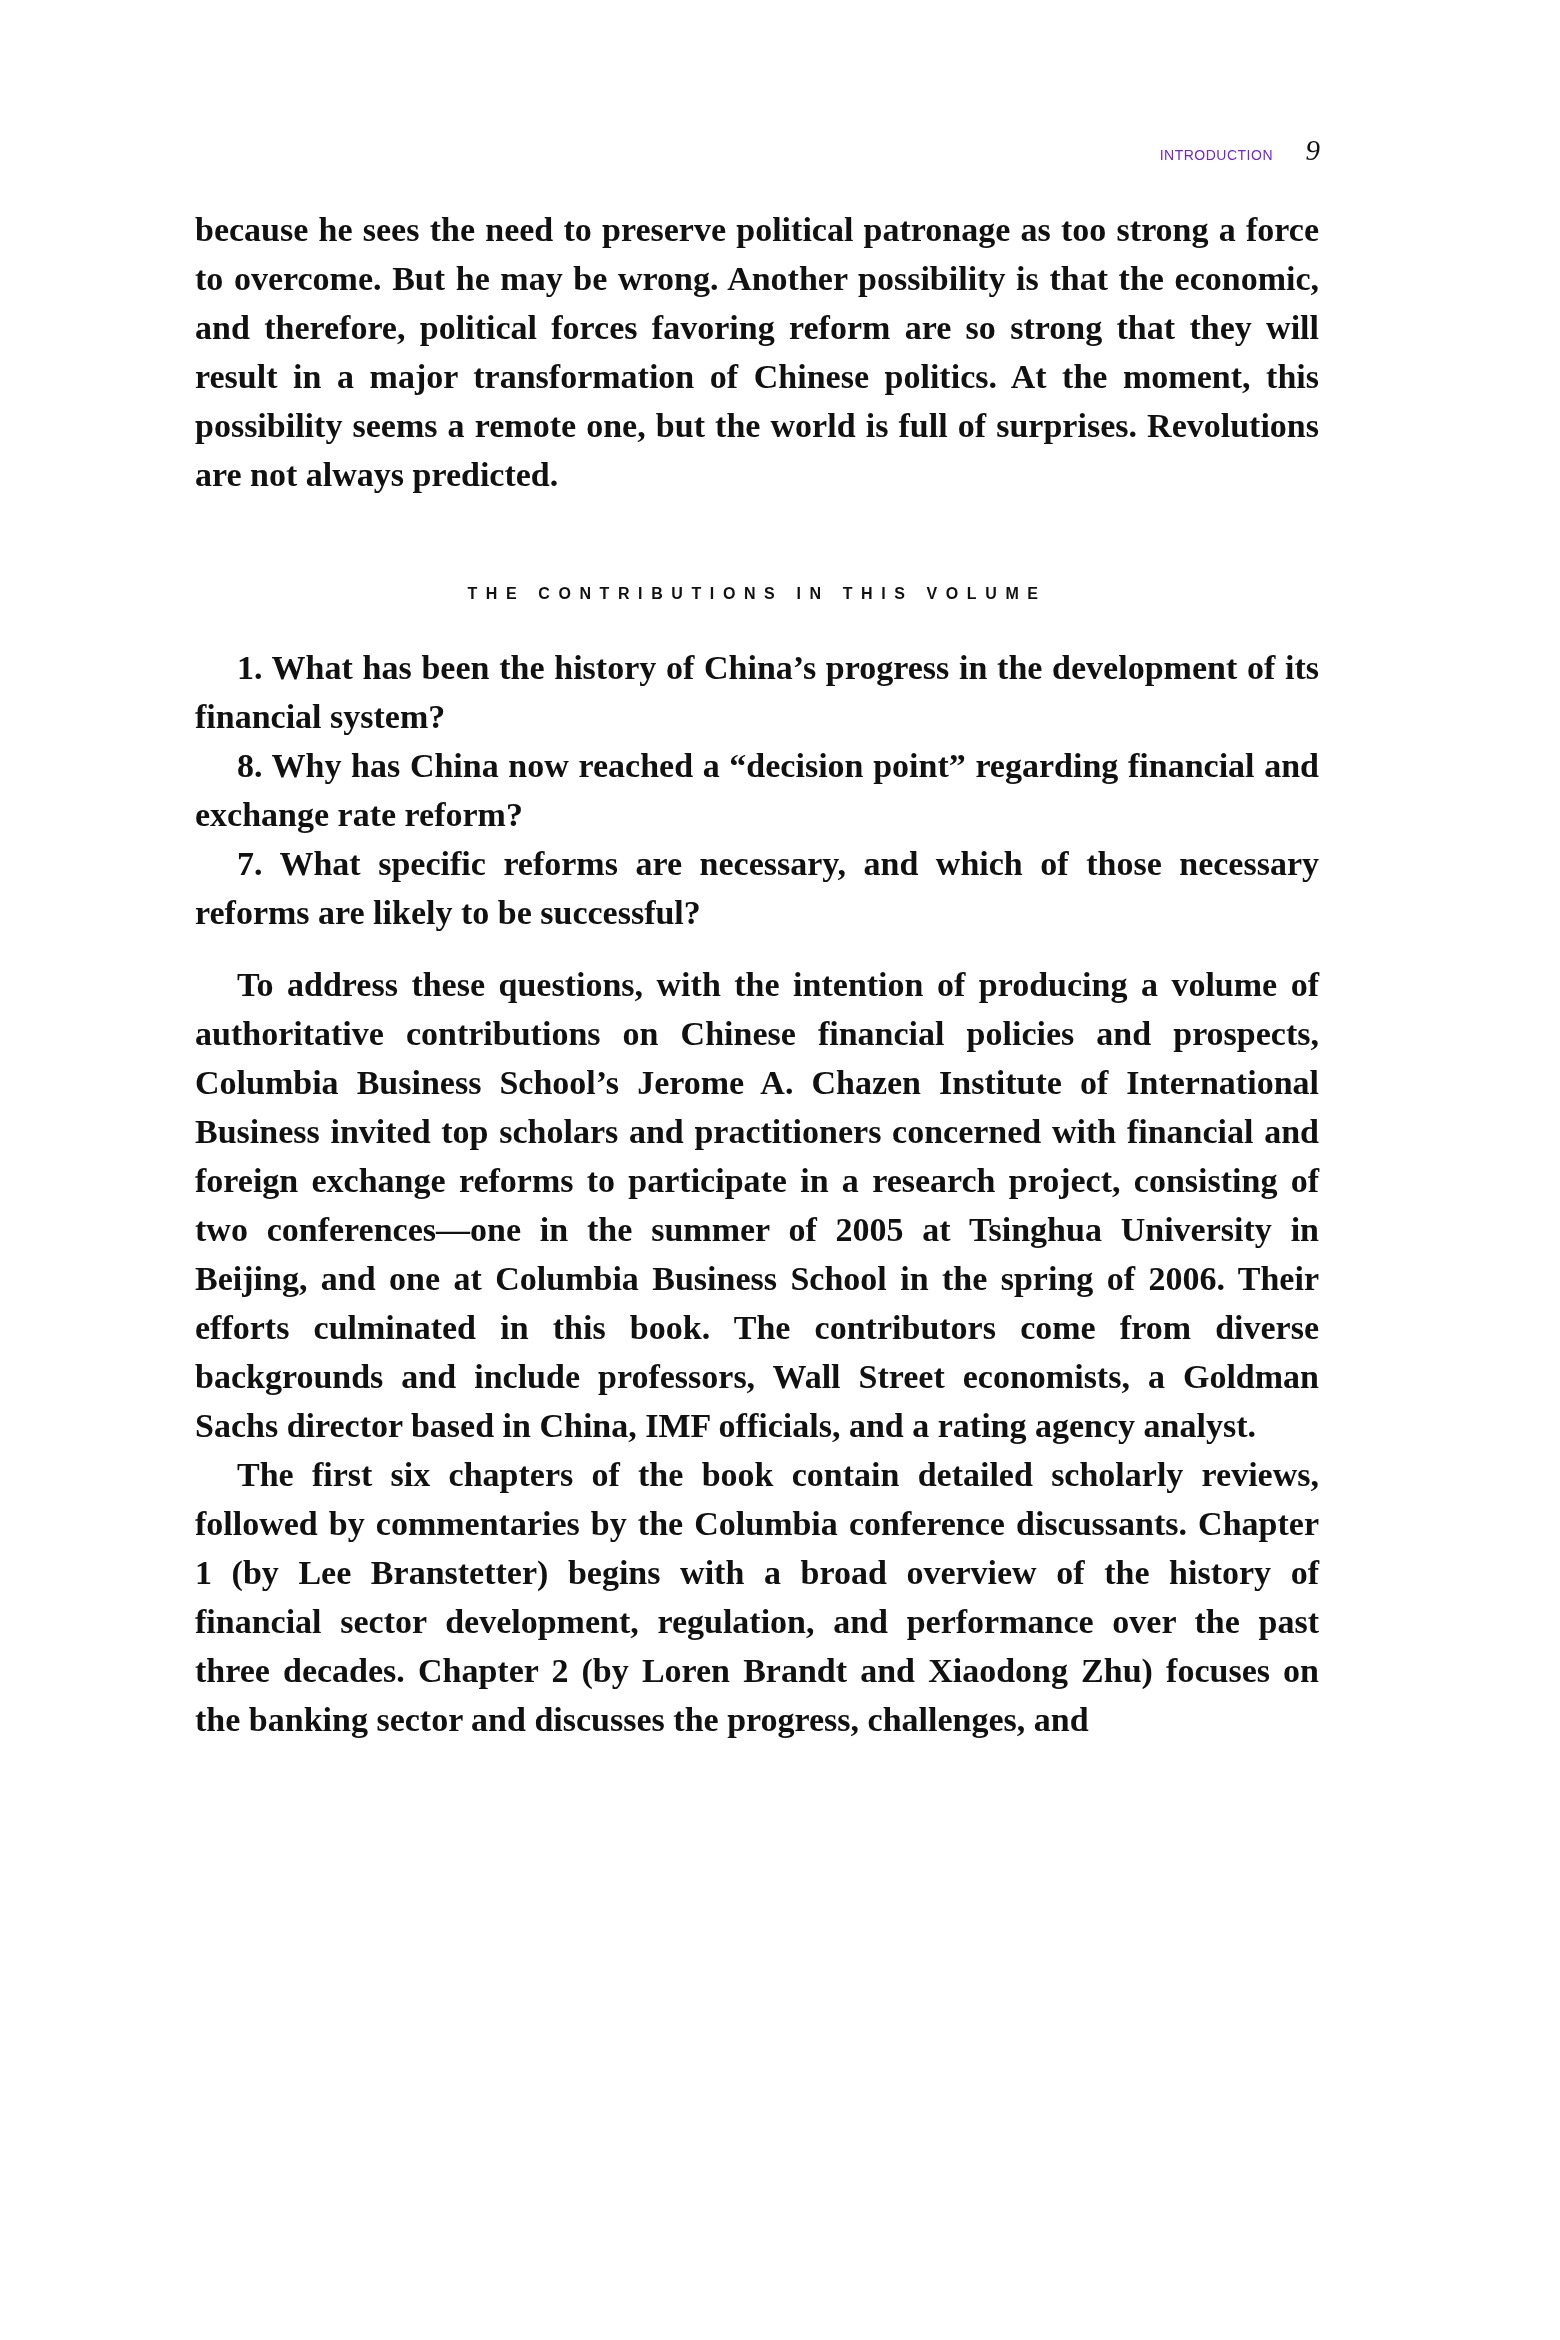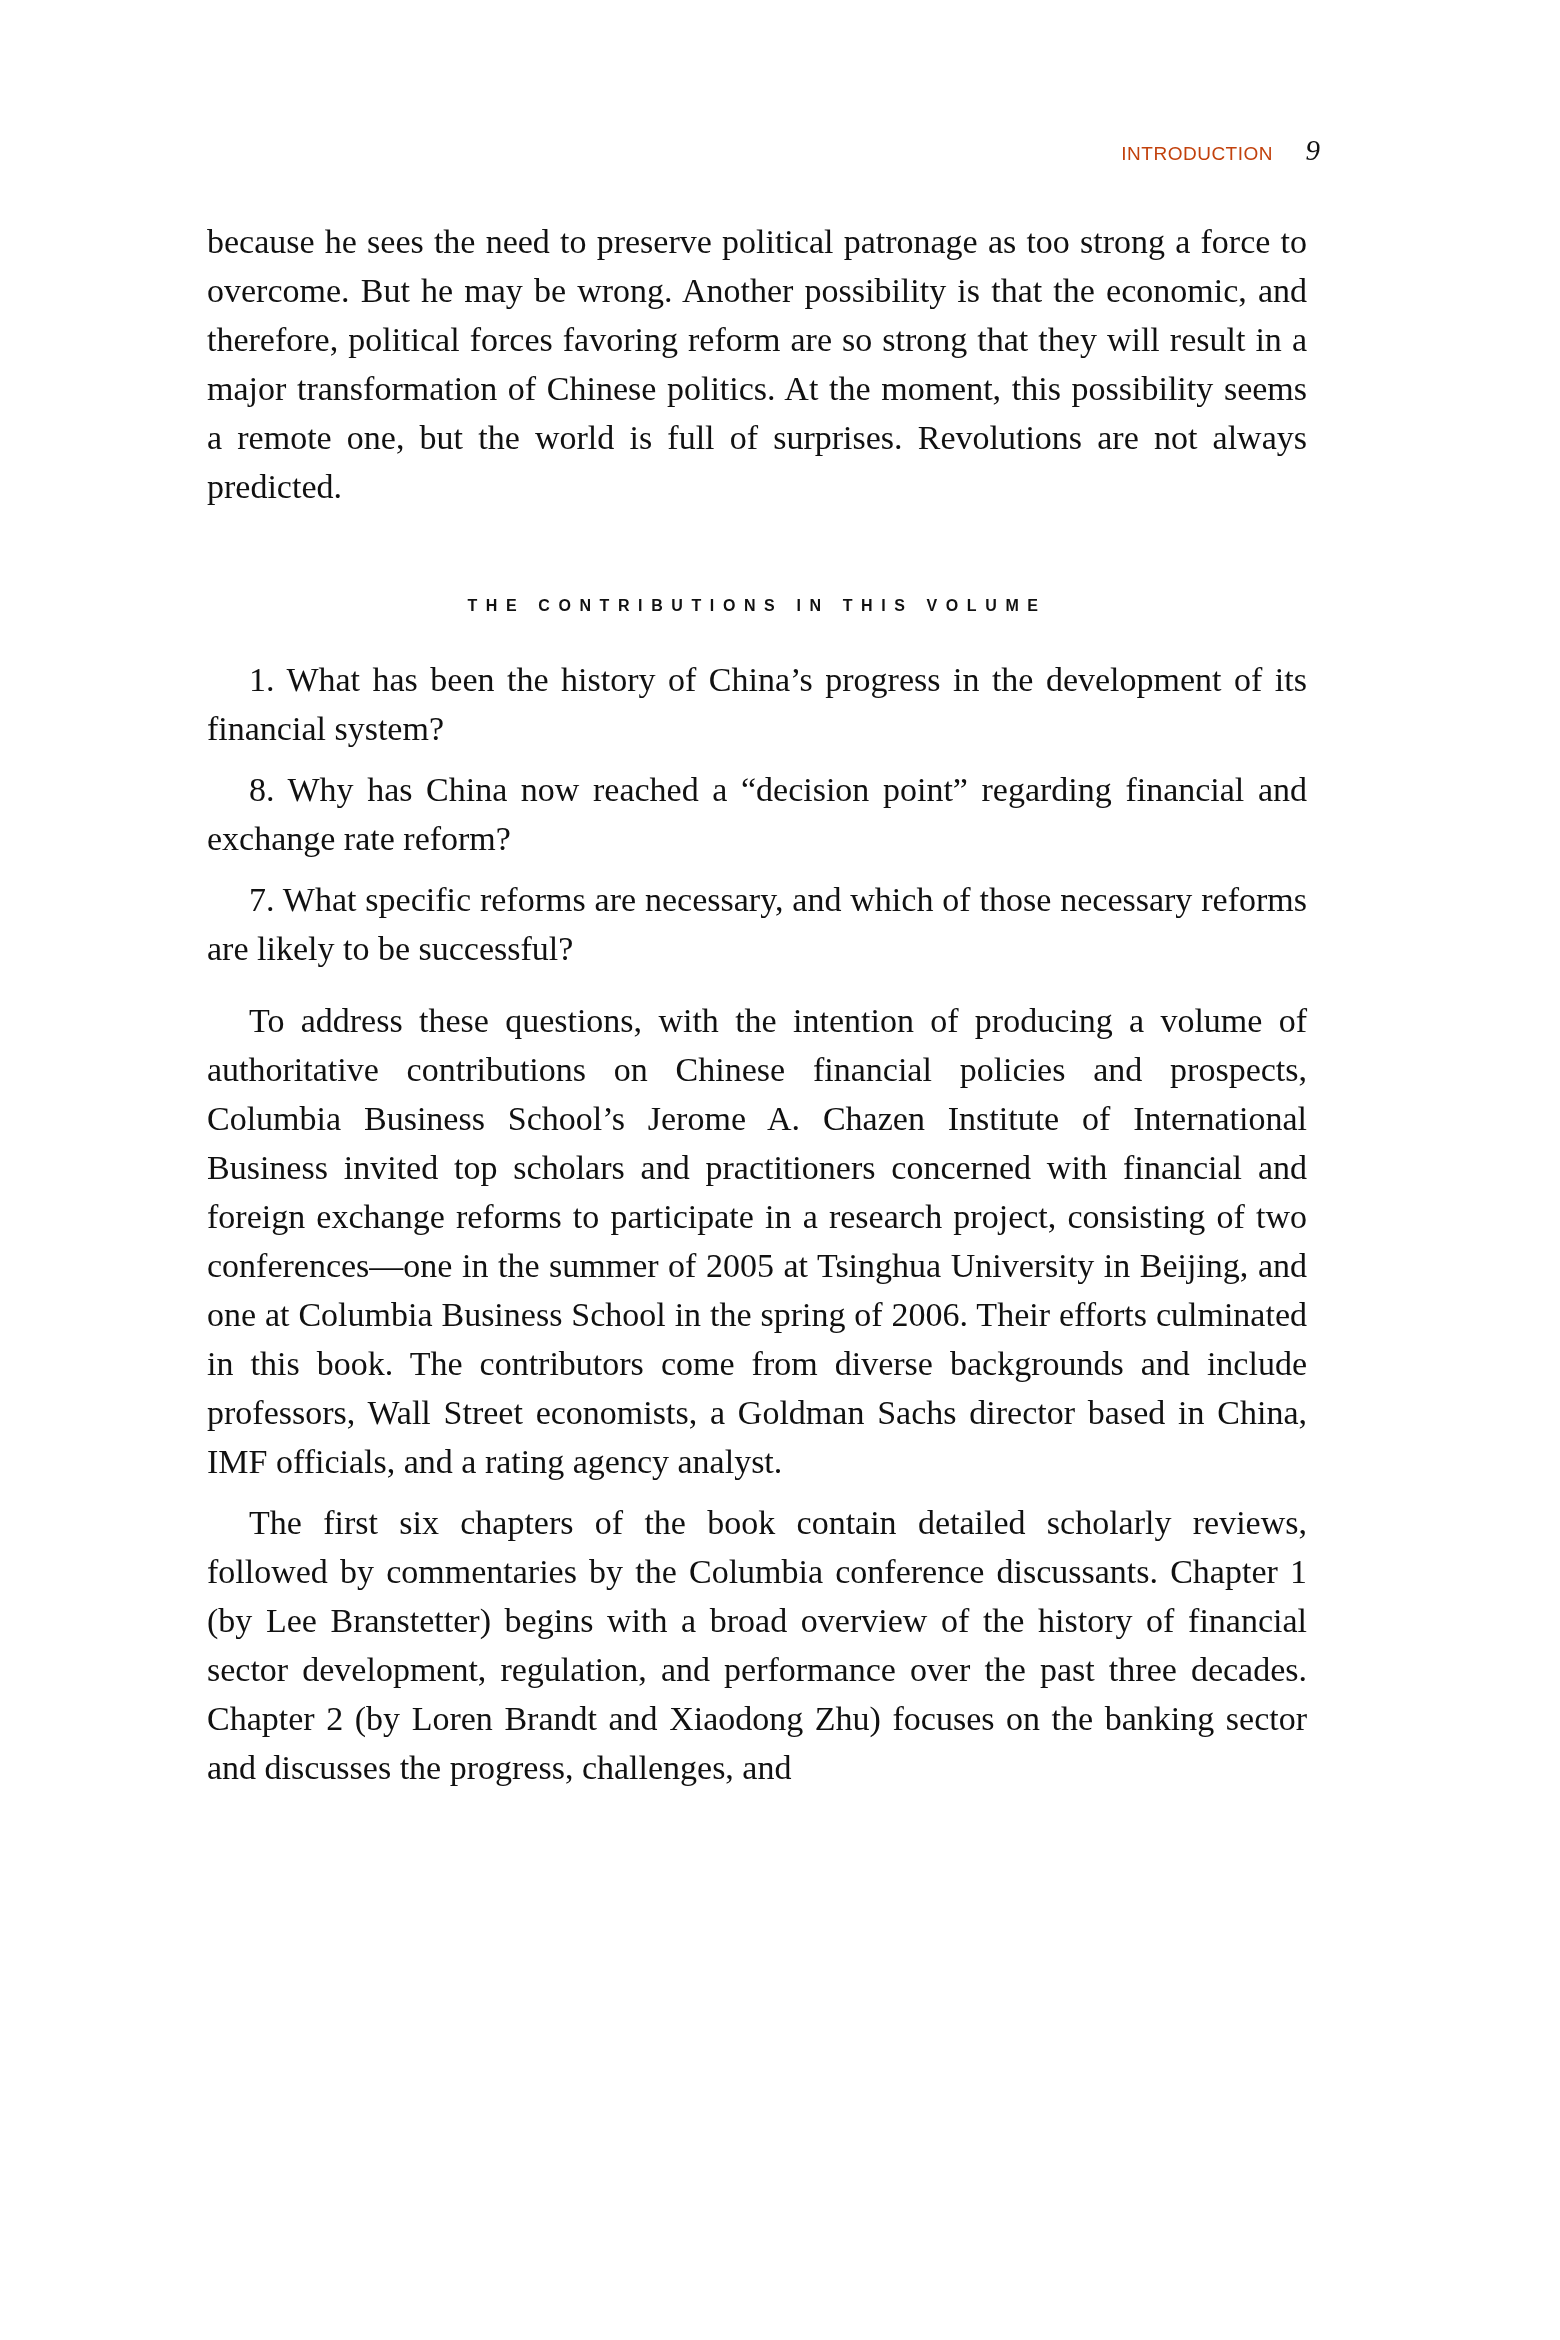--- a/index.html
+++ b/index.html
@@ -18,42 +18,43 @@
     .running-head {
       position: absolute;
       top: 134px;
       right: 241px;
       display: flex;
       align-items: baseline;
       gap: 32.5px;
     }
     .running-head .section {
       font-family: "Liberation Sans", "DejaVu Sans", sans-serif;
-      font-size: 19px;
+      font-size: 14px;
       letter-spacing: 0.5px;
-      color: #c2410c;
+      color: #6d28d9;
     }
     .running-head .folio {
       font-family: "Liberation Serif", "DejaVu Serif", serif;
       font-size: 29px;
       font-style: italic;
       color: #111111;
     }
     .body-text {
       position: absolute;
       left: 195px;
       top: 205px;
       width: 1124px;
       font-size: 34px;
       line-height: 49px;
       text-align: justify;
       hyphens: manual;
     }
     .body-text p {
-      margin: 12px;
+      margin: 0;
+      font-weight: bold;
     }
     .indent {
       text-indent: 42px;
     }
     .section-heading {
       font-family: "Liberation Sans", "DejaVu Sans", sans-serif;
       font-weight: bold;
       font-size: 16px;
       letter-spacing: 8.6px;
       text-align: center;

